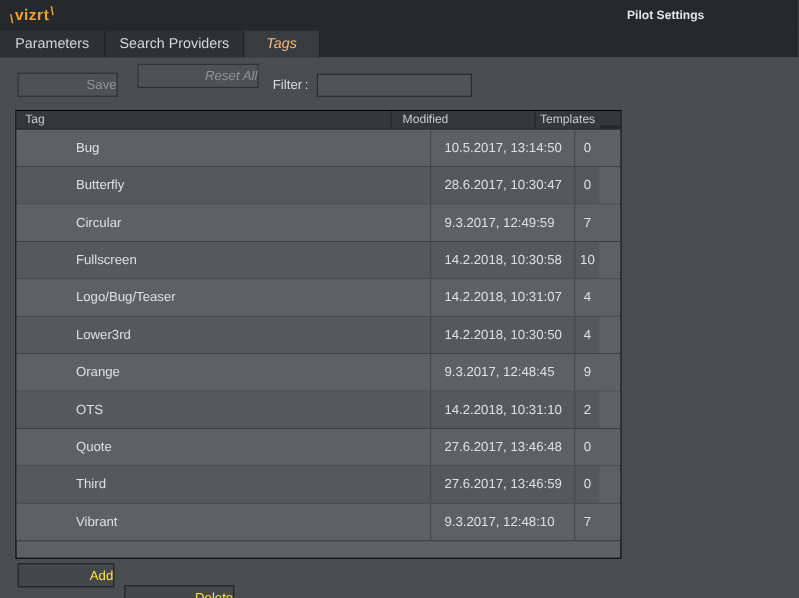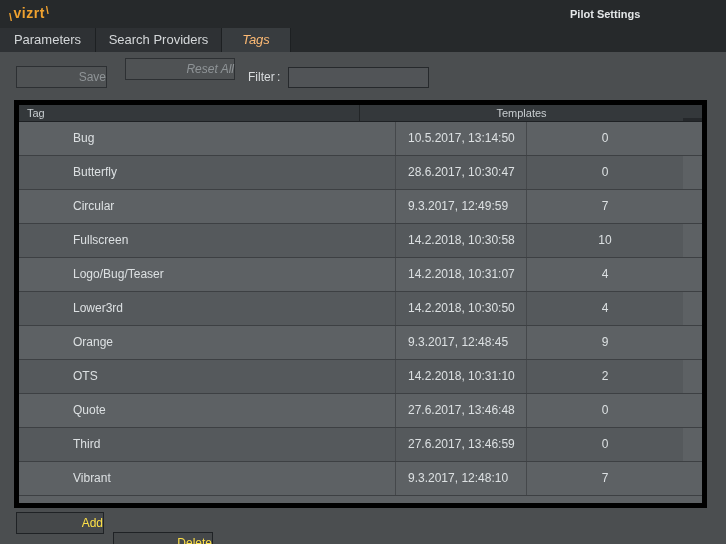--- a/index.html
+++ b/index.html
@@ -30,22 +30,22 @@
   .btn-disabled { background:#4f5254; border:1px solid #2d3033; color:#8f9497; }
   .btn-enabled  { background:#45484a; border:1px solid #1f2225; color:#fde047; }
   .btn-save  { left:16px;  top:66px; width:91px; }
   .btn-reset { left:125px; top:58px; width:110px;font-style:italic; }
   .filter-label { position:absolute; left:248px; top:70px; color:#d9dcde; font-size:12px; }
   .filter-colon { position:absolute; left:277px; top:70px; color:#d9dcde; font-size:12px; }
   .filter-input { position:absolute; left:288px; top:67px; width:141px; height:21px;
                   background:#515457; border:1px solid #26292c; color:#e0e3e5; font-size:12px; padding:0 4px; outline:none; }
 
   
-  .tag-table { position:absolute; left:14px; top:100px; width:693px; height:408px;
-               background:#5d6164; border:5px solid #000000; overflow:hidden; }
+  .tag-table { position:absolute; left:14px; top:100px; width:551px; height:408px;
+               background:#5d6164; border:1px solid #000000; overflow:hidden; }
   .t-header { display:flex; height:17px; background:#34383b; color:#c8cdd0; font-size:11px;
               border-bottom:1px solid #1e2124; }
   .t-header .hc { line-height:16px; }
   .hc-tag { width:341px; padding-left:8px; border-right:1px solid #222527; }
   .hc-mod { width:131px; padding-left:10px; border-right:1px solid #222527; }
   .hc-tpl { flex:1; text-align:center; }
   .h-gutter { width:19px; background:#34383b; box-shadow:inset 0 -3px 0 #25282b; }
 
   .t-row { display:flex; height:34px; background:#5d6164; border-bottom:1px solid #3d4043; }
   .t-cells { display:flex; flex:1; background:#5d6164;padding-left:36px; }
@@ -78,20 +78,21 @@
 
   <div class="btn btn-disabled btn-save">Save</div>
   <div class="btn btn-disabled btn-reset">Reset All</div>
   <div class="filter-label">Filter</div>
   <div class="filter-colon">:</div>
   <input class="filter-input" type="text" value="" style="">
 
   <div class="tag-table">
     <div class="t-header">
       <div class="hc hc-tag">Tag</div>
+      <div class="hc hc-mod">Modified</div>
       <div class="hc hc-tpl">Templates</div>
       <div class="h-gutter"></div>
     </div>
     <div>
         <div class="t-row">
       <div class="t-cells">
         <div class="t-cell c-tag">Bug</div>
         <div class="t-cell c-mod">10.5.2017, 13:14:50</div>
         <div class="t-cell c-tpl">0</div>
       </div>

